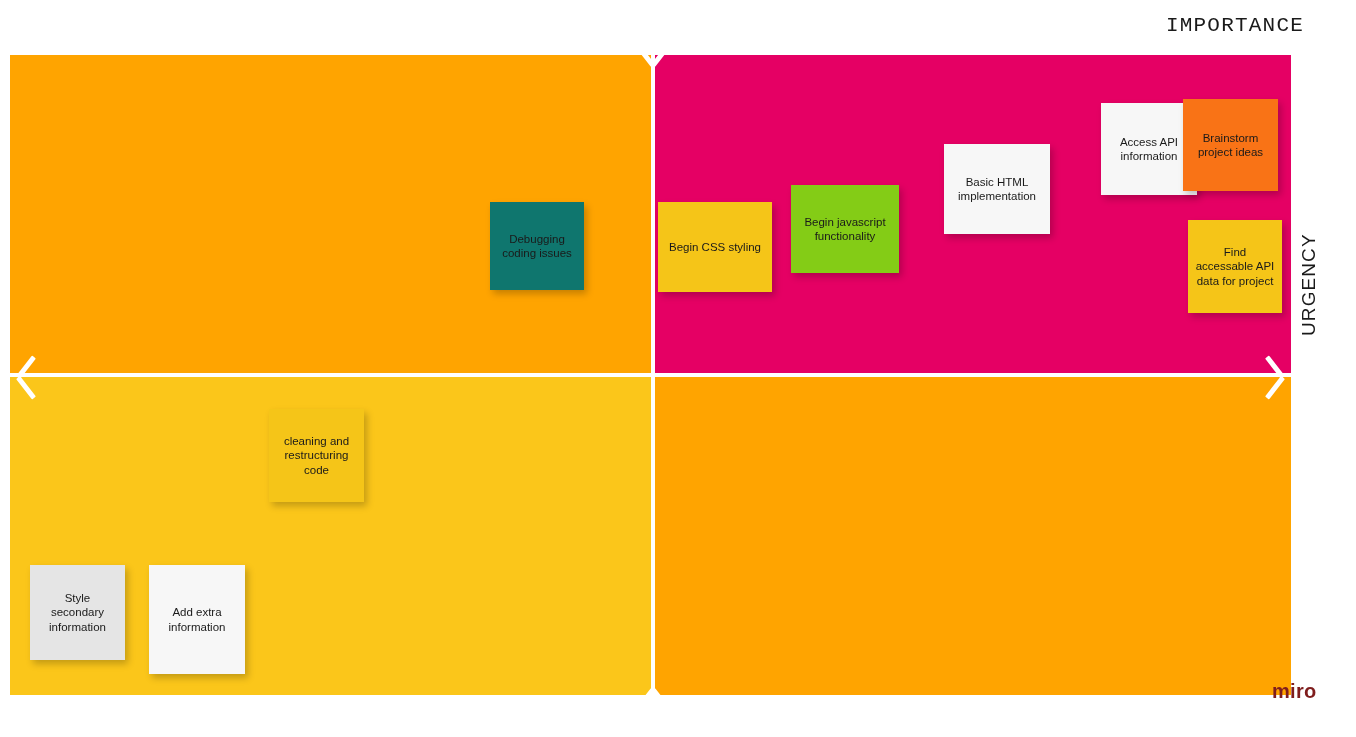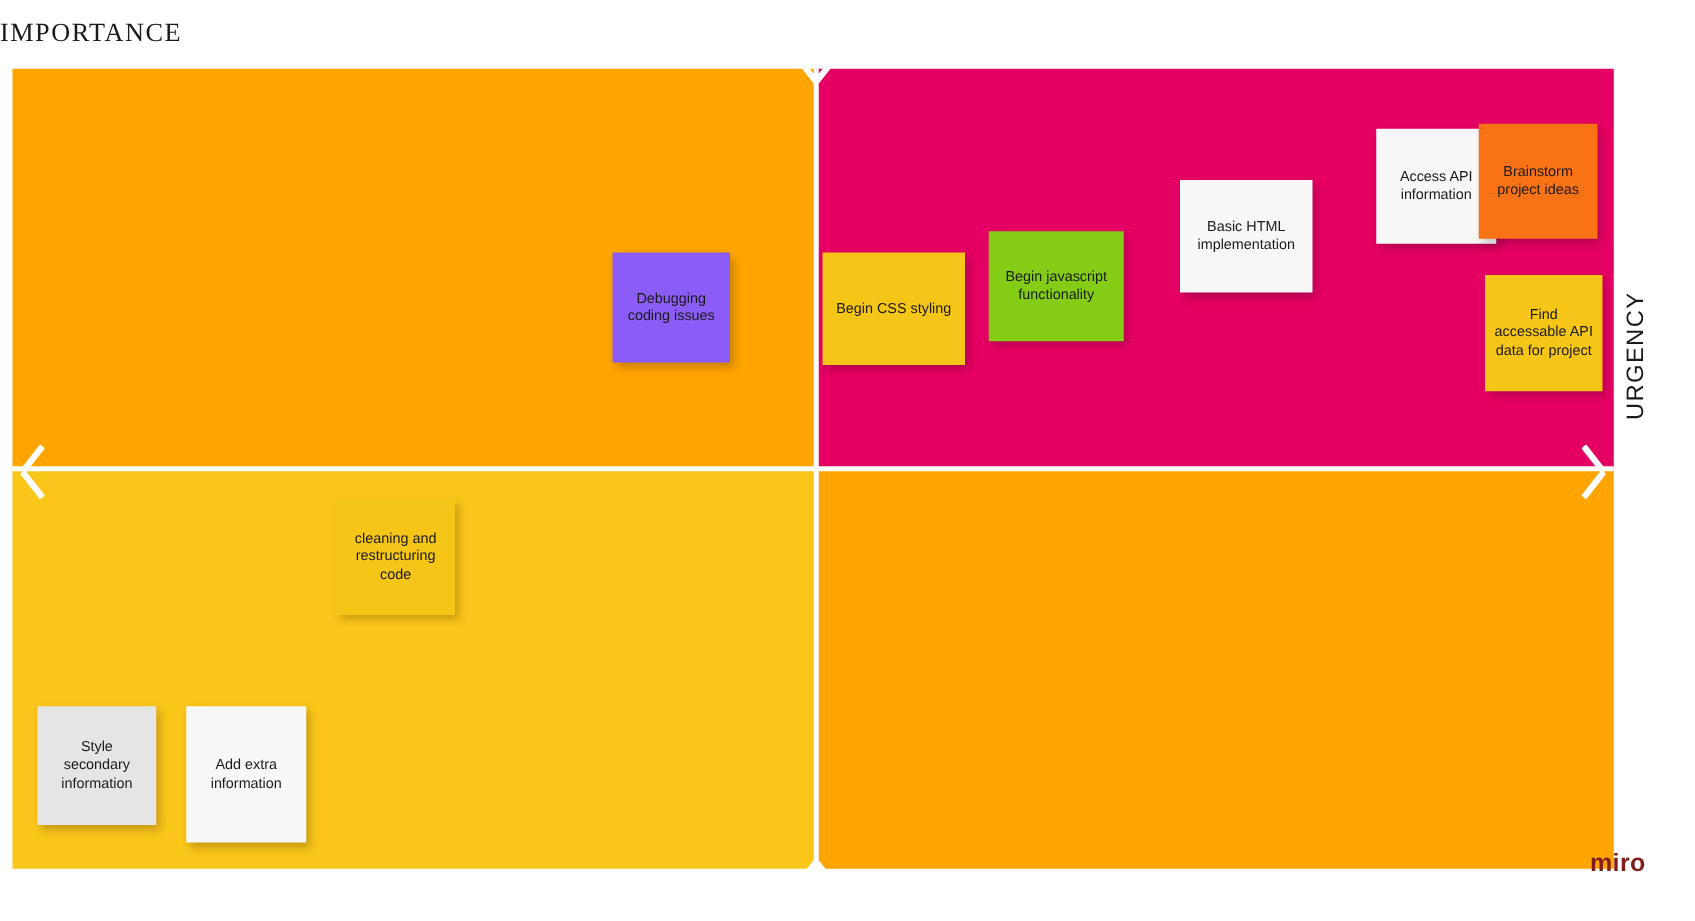--- a/index.html
+++ b/index.html
@@ -14,22 +14,22 @@
     font-family: "Liberation Sans", sans-serif;
     position: relative;
   }
 
   
   #importance-title {
     position: absolute;
     left: 0;
     top: 14px;
     width: 1304px;
-    text-align: left;
-    font-family: Liberation Serif, serif;
+    text-align: right;
+    font-family: Liberation Mono, monospace;
     font-size: 21px;
     letter-spacing: 1.2px;
     color: #1a1a1a;
     white-space: nowrap;
   }
 
   
   #urgency-title {
     position: absolute;
     left: 1298px;
@@ -174,42 +174,42 @@
   <div class="arrow" id="arrow-left">
       <span class="chev a"></span>
       <span class="chev b"></span>
     </div>
   <div class="arrow" id="arrow-right">
       <span class="chev a"></span>
       <span class="chev b"></span>
     </div>
 
   <div id="notes-layer">
-      <div class="note" style="left: 480px; top: 147px; width: 94px; height: 88px; background: #8b5cf6;">
+      <div class="note" style="left: 480px; top: 147px; width: 94px; height: 88px; background: #0f766e;">
         <div class="note-text">Debugging coding issues</div>
       </div>
       <div class="note" style="left: 648px; top: 147px; width: 114px; height: 90px; background: rgb(245, 197, 24);">
         <div class="note-text">Begin CSS styling</div>
       </div>
       <div class="note" style="left: 781px; top: 130px; width: 108px; height: 88px; background: #84cc16;">
         <div class="note-text">Begin javascript functionality</div>
       </div>
       <div class="note" style="left: 934px; top: 89px; width: 106px; height: 90px; background: rgb(247, 247, 247);">
         <div class="note-text">Basic HTML implementation</div>
       </div>
       <div class="note" style="left: 1091px; top: 48px; width: 96px; height: 92px; background: rgb(247, 247, 247);">
         <div class="note-text">Access API information</div>
       </div>
       <div class="note" style="left: 1173px; top: 44px; width: 95px; height: 92px; background: #f97316; text-align: center;">
         <div class="note-text">Brainstorm project ideas</div>
       </div>
       <div class="note" style="left: 1178px; top: 165px; width: 94px; height: 93px; background: rgb(245, 197, 24);">
         <div class="note-text">Find accessable API data for project</div>
       </div>
-      <div class="note" style="left: 259px; top: 344px; width: 95px; height: 93px; background: rgb(245, 197, 24);">
+      <div class="note" style="left: 259px; top: 354px; width: 95px; height: 93px; background: rgb(245, 197, 24);">
         <div class="note-text">cleaning and restructuring code</div>
       </div>
       <div class="note" style="left: 20px; top: 510px; width: 95px; height: 95px; background: #e5e5e5;">
         <div class="note-text">Style secondary information</div>
       </div>
       <div class="note" style="left: 139px; top: 510px; width: 96px; height: 109px; background: rgb(247, 247, 247);">
         <div class="note-text">Add extra information</div>
       </div>
     </div>
 </div>

